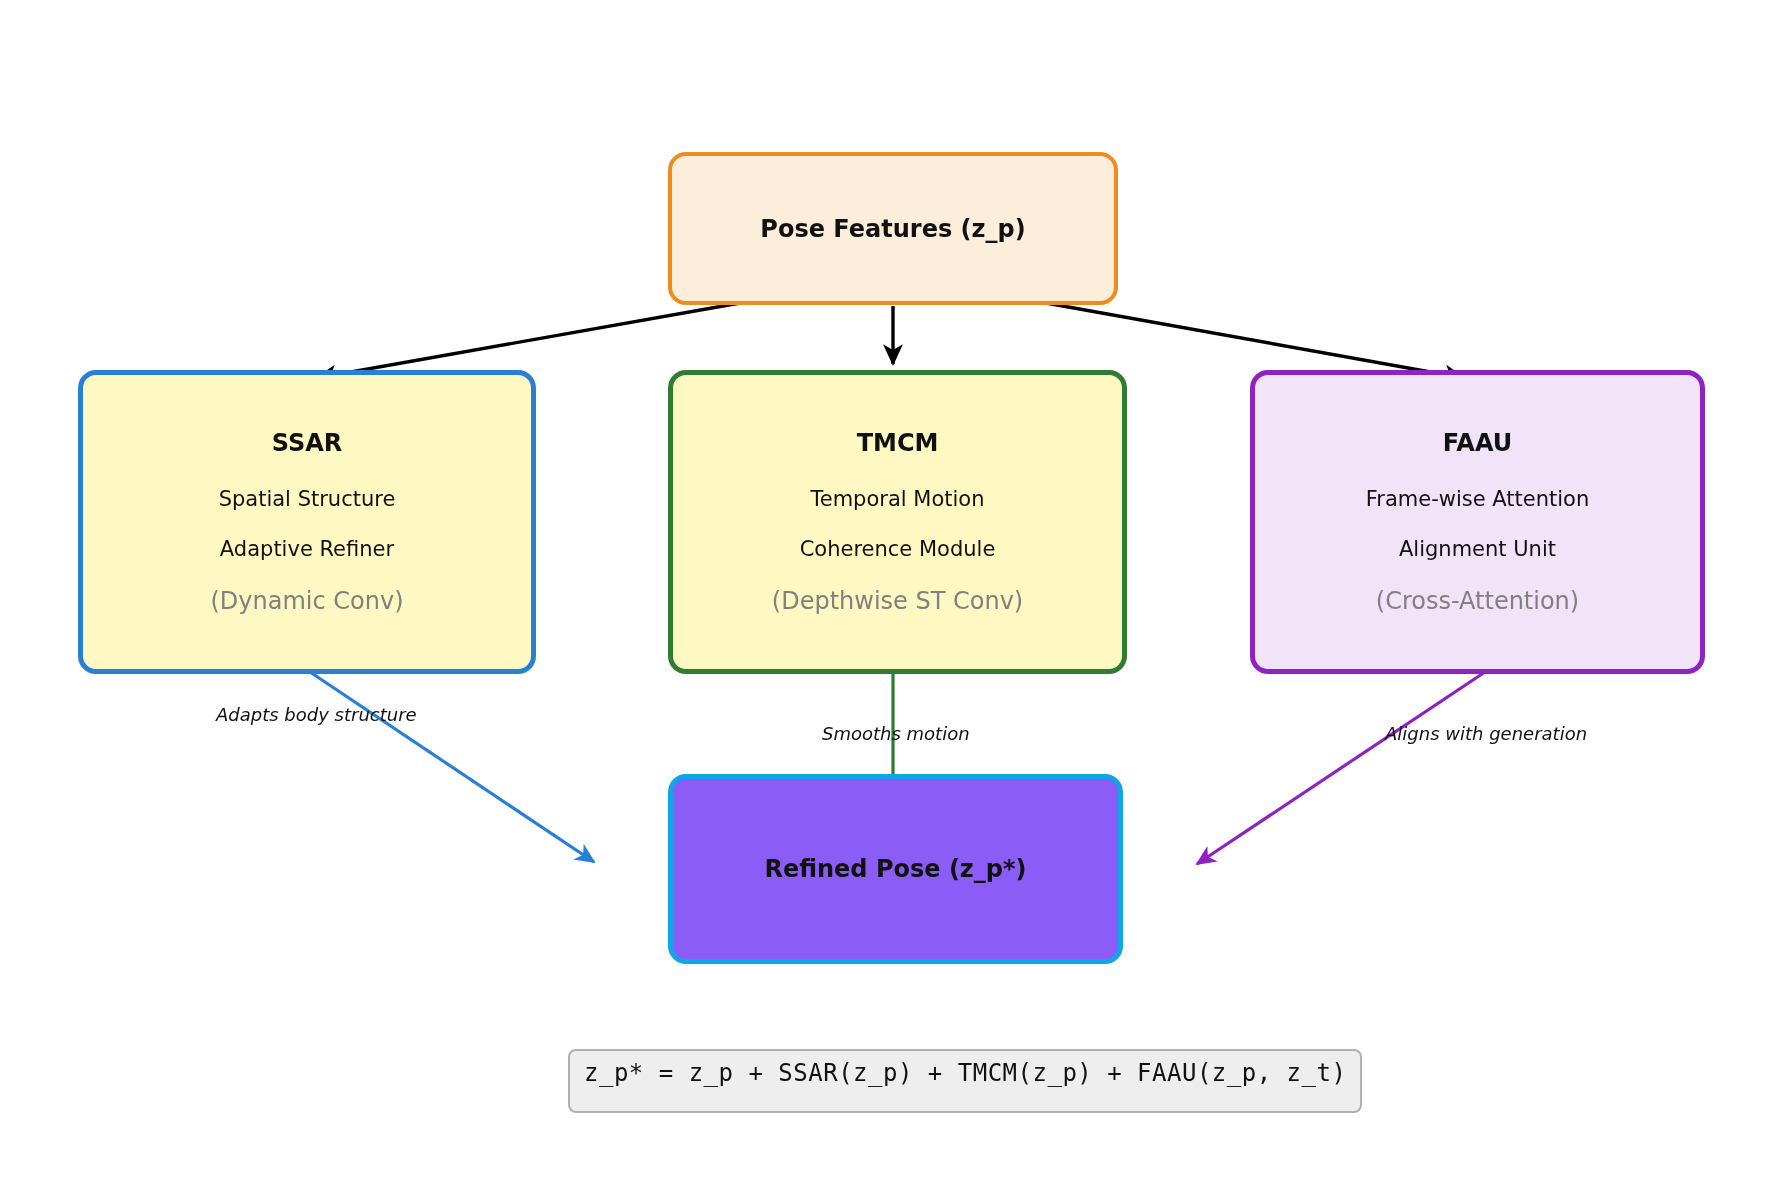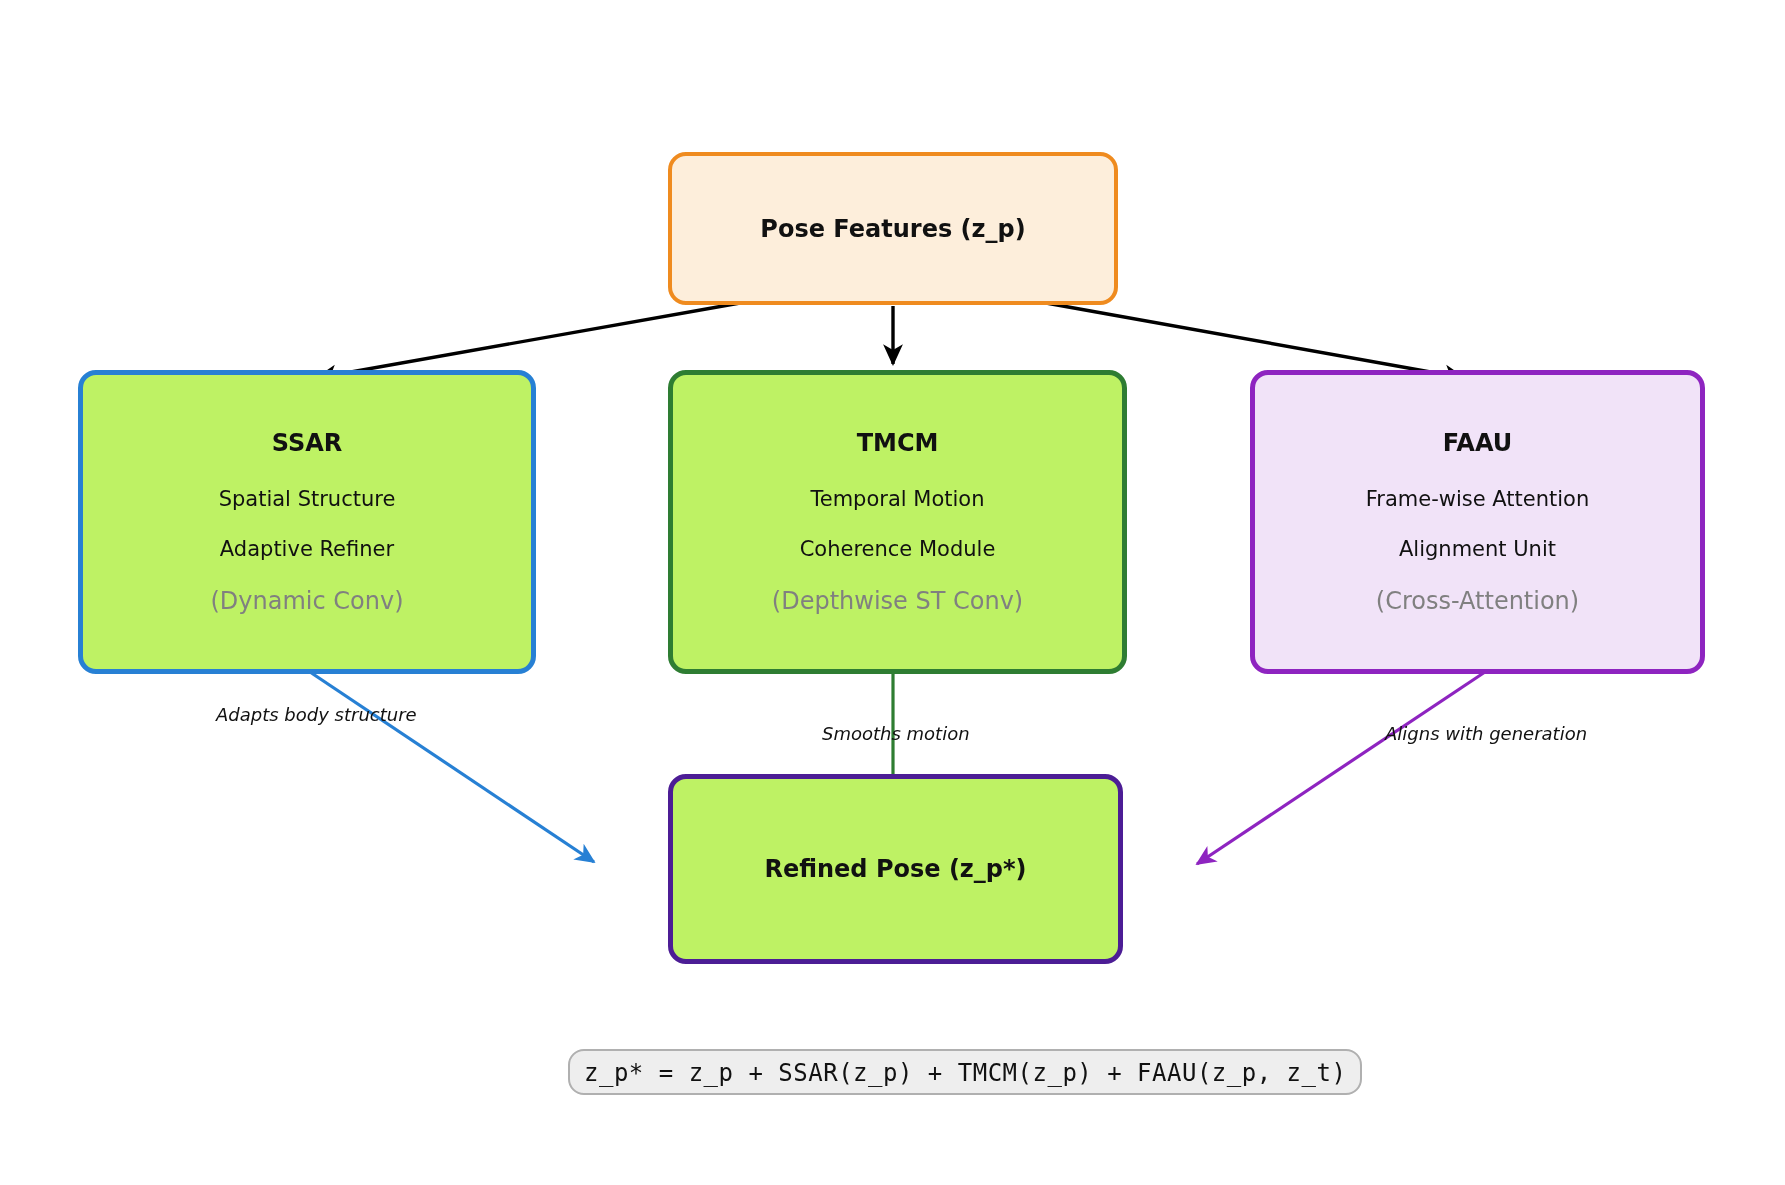--- a/index.html
+++ b/index.html
@@ -59,36 +59,36 @@
 
   
   #node-pose {
     left: 668px; top: 152px; width: 450px; height: 153px;
     border: 4px solid #ef8b1f;
     background: #fdeedb;
   }
   #node-ssar {
     left: 78px; top: 370px; width: 458px; height: 304px;
     border: 5px solid #2780d4;
-    background: #bef264;
+    background: #fef9c3;
   }
   #node-tmcm {
     left: 668px; top: 370px; width: 459px; height: 304px;
     border: 5px solid #2e7d32;
-    background: #bef264;
+    background: #fef9c3;
   }
   #node-faau {
     left: 1250px; top: 370px; width: 455px; height: 304px;
     border: 5px solid #8e24c0;
     background: #f1e3f8;
   }
   #node-refined {
     left: 668px; top: 774px; width: 455px; height: 190px;
-    border: 5px solid #4c1d95;
-    background: #bef264;
+    border: 5px solid #0ea5e9;
+    background: #8b5cf6;
   }
   .stack-gap-1 { height: 30px; }
   .stack-gap-2 { height: 26px; }
 
   
   .edge-label {
     position: absolute;
     font-size: 18px;
     font-style: italic;
     color: #111111;
@@ -97,24 +97,24 @@
   }
   #label-ssar { left: 216px; top: 704px; }
   #label-tmcm { left: 822px; top: 723px; }
   #label-faau { left: 1385px; top: 723px; }
 
   
   #formula {
     position: absolute;
     left: 568px;
     top: 1049px;
-    padding: 8px 14px 6px 14px;
+    padding: 8px 14px 24px 14px;
     box-sizing: border-box;
     border: 2px solid #b0b0b0;
-    border-radius: 16px;
+    border-radius: 8px;
     background: #eeeeee;
     font-family: "DejaVu Sans Mono", monospace;
     font-size: 24px;
     color: #111111;
     white-space: pre;
     letter-spacing: 0.5px;
   }
 </style>
 </head>
 <body>

